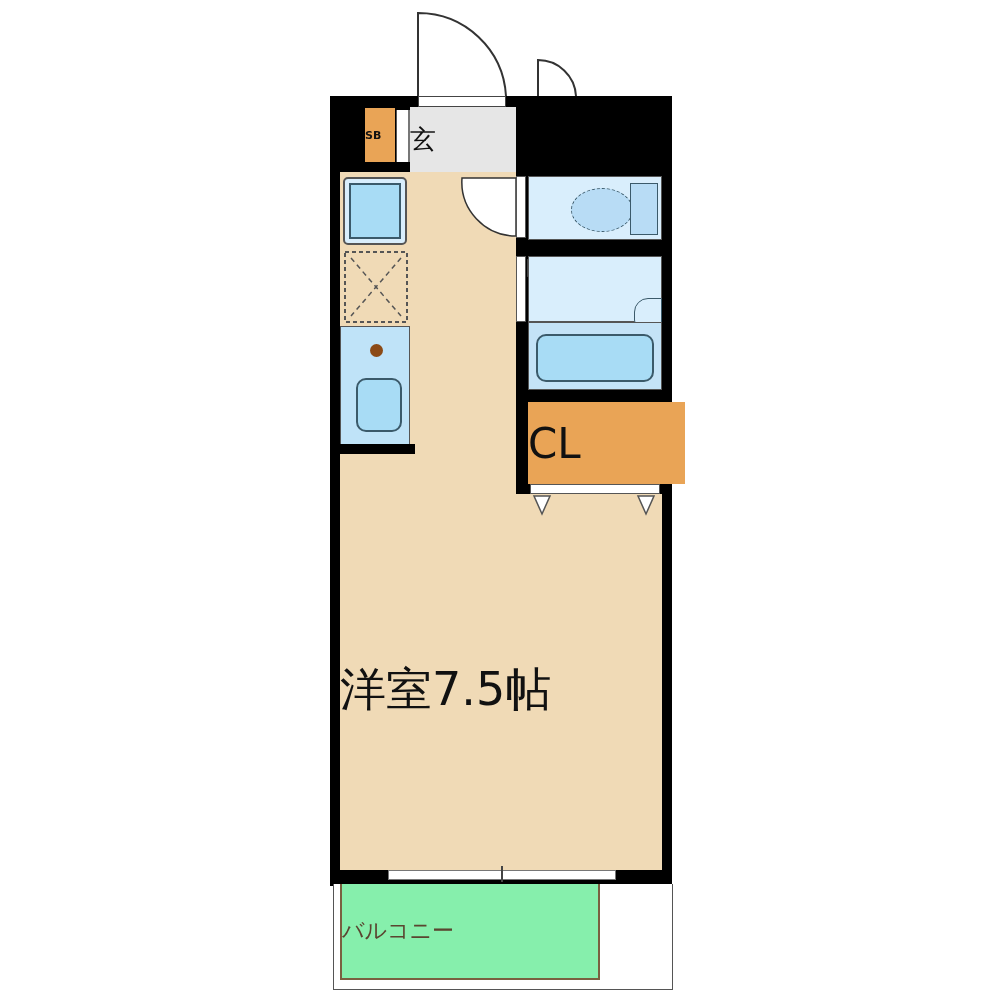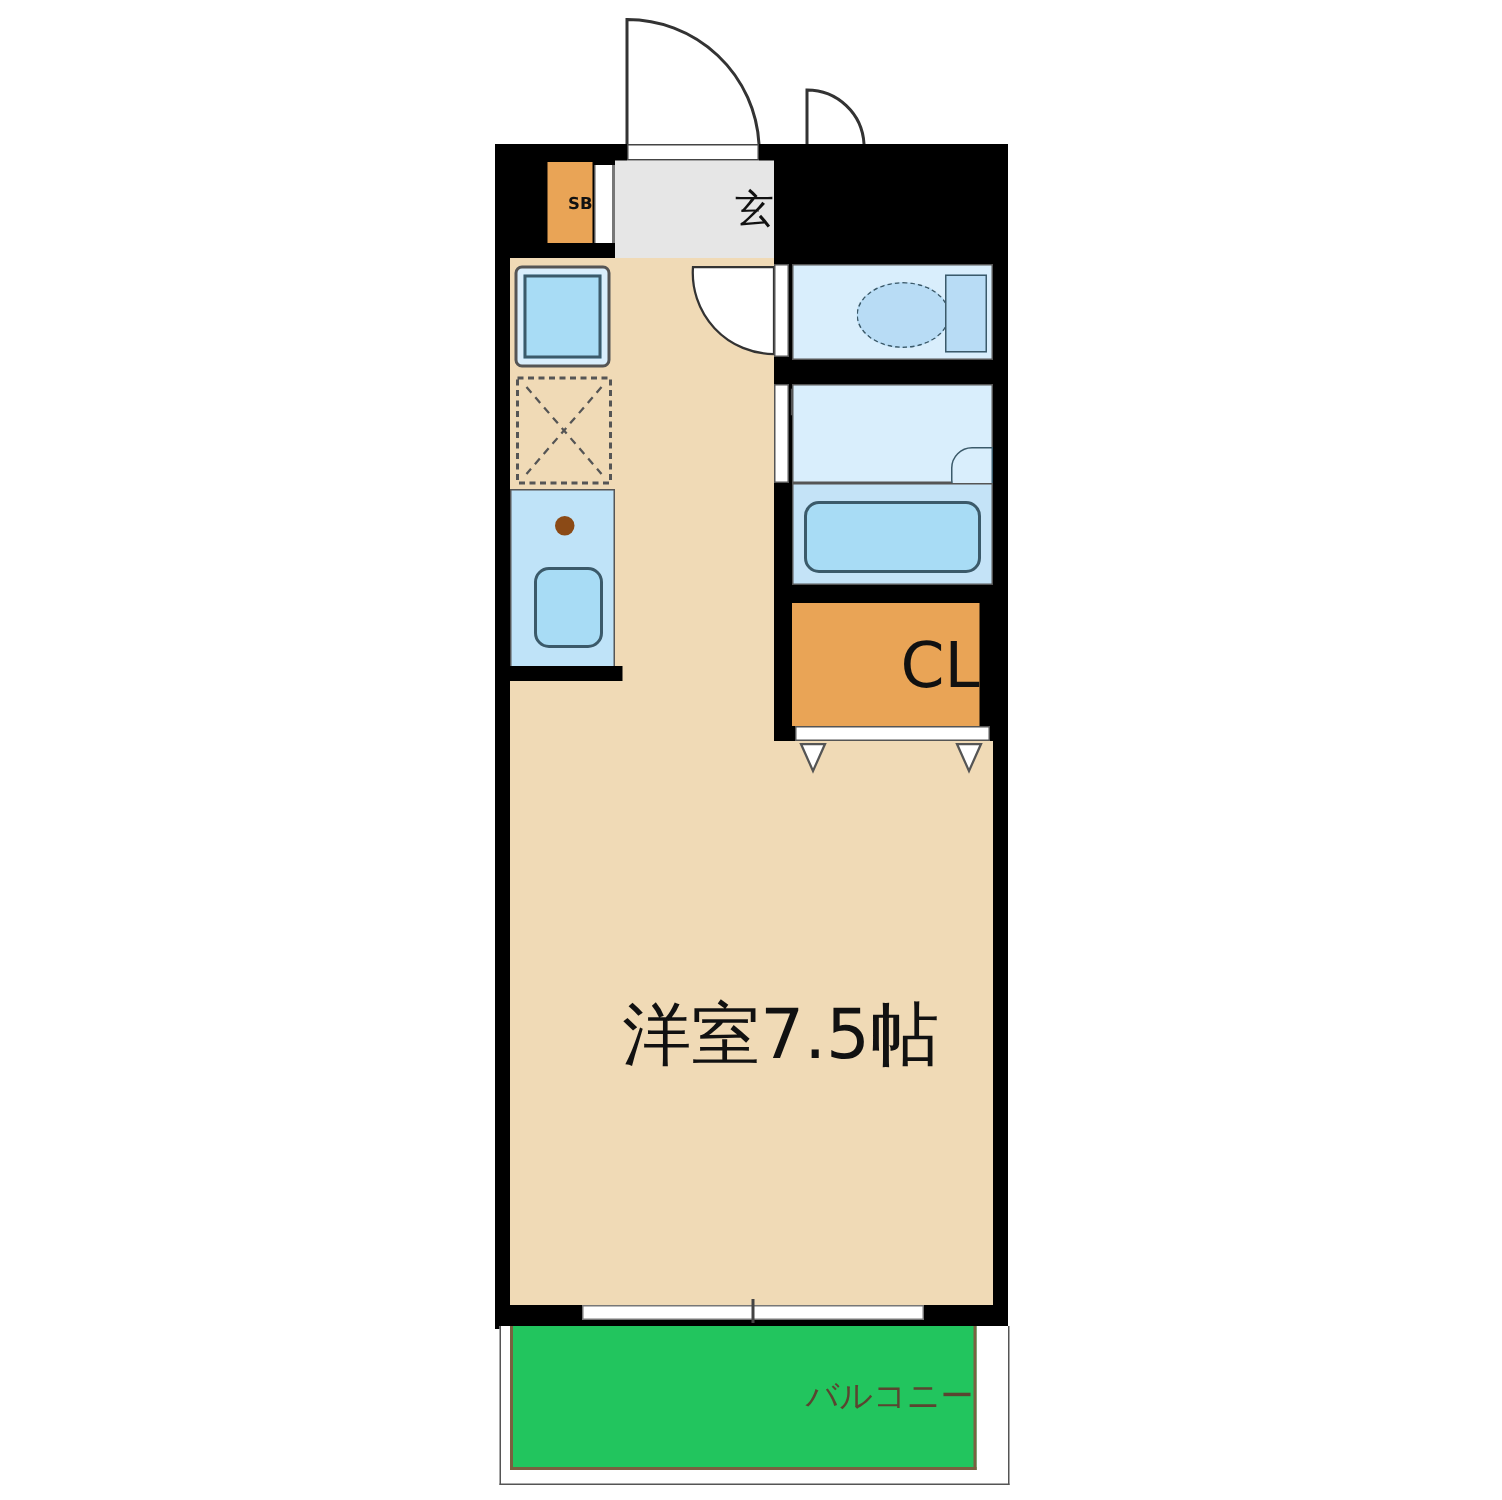--- a/index.html
+++ b/index.html
@@ -4,21 +4,21 @@
 <style>
   html, body { margin:0; padding:0; background:#ffffff; }
   body { width:1001px; height:1000px; position:relative; overflow:hidden; font-family:"DejaVu Sans", sans-serif; }
   .abs { position:absolute; box-sizing:border-box; }
   .wall { background:#000; }
   .floor { background:#f0dab6; }
   .genkan { background:#e6e6e6; }
   .wet { background:#d9eefc; }
   .fixture { background:#a8dcf5; border:2px solid #3b5a6a; }
   .orange { background:#e9a456; }
-  .label { color:#111; display:flex; align-items:center; justify-content:flex-end; }
+  .label { color:#111; display:flex; align-items:center; justify-content:flex-start; }
   svg { position:absolute; overflow:visible; }
 </style>
 </head>
 <body>
 
 <svg style="left:0;top:0" width="1001" height="1000">
   <path d="M418 96 L418 13 A88 88 0 0 1 506 96" fill="#fff" stroke="#333" stroke-width="2"></path>
   <path d="M538 96 L538 60 A38 38 0 0 1 576 96" fill="#fff" stroke="#333" stroke-width="2"></path>
 </svg>
 
@@ -70,32 +70,32 @@
 
 <div class="abs" style="left:516px;top:256px;width:10px;height:66px;background:#fff;border:1px solid #555;"></div>
 <svg style="left:526px;top:258px" width="30" height="20">
   <polygon points="2,2 24,10 2,18" fill="#fff" stroke="#555" stroke-width="1.5"></polygon>
 </svg>
 <div class="abs wet" style="left:528px;top:256px;width:134px;height:66px;border:1px solid #555;"></div>
 <div class="abs" style="left:634px;top:298px;width:28px;height:36px;border-radius:14px 0 0 14px;background:#d9eefc;border:1.5px solid #3b5a6a;"></div>
 <div class="abs" style="left:528px;top:322px;width:134px;height:68px;background:#c4e3f7;border:1px solid #555;"></div>
 <div class="abs fixture" style="left:536px;top:334px;width:118px;height:48px;border-radius:10px;"></div>
 
-<div class="abs orange label" style="left:528px;top:402px;width:125px;height:82px;font-size:42px;">
+<div class="abs orange label" style="left:528px;top:402px;width:157px;height:82px;font-size:42px;">
     <span>CL</span>
   </div>
 <div class="abs" style="left:530px;top:484px;width:130px;height:10px;background:#fff;border:1px solid #555;"></div>
 <svg style="left:530px;top:494px" width="130" height="24">
   <polygon points="4,2 20,2 12,20" fill="#fff" stroke="#555" stroke-width="1.5"></polygon>
   <polygon points="108,2 124,2 116,20" fill="#fff" stroke="#555" stroke-width="1.5"></polygon>
 </svg>
 
 <div class="abs label" style="left:340px;top:650px;width:286px;height:80px;font-size:46px;">
     <span>洋室7.5帖</span>
   </div>
 
 <div class="abs" style="left:388px;top:870px;width:228px;height:10px;background:#fff;border:1px solid #777;"></div>
 <div class="abs" style="left:501px;top:866px;width:2px;height:16px;background:#444;"></div>
 
 <div class="abs" style="left:333px;top:884px;width:340px;height:106px;border:1.5px solid #555;border-top:none;background:#fff;"></div>
-<div class="abs label" style="left:340px;top:884px;width:311px;height:96px;background:#22c55e;border:2px solid #7a6040;border-top:none;font-size:22px;color:#5a4530;">
+<div class="abs label" style="left:340px;top:884px;width:260px;height:96px;background:#86efac;border:2px solid #7a6040;border-top:none;font-size:22px;color:#5a4530;">
     <span>バルコニー</span>
   </div>
 
 </body></html>

